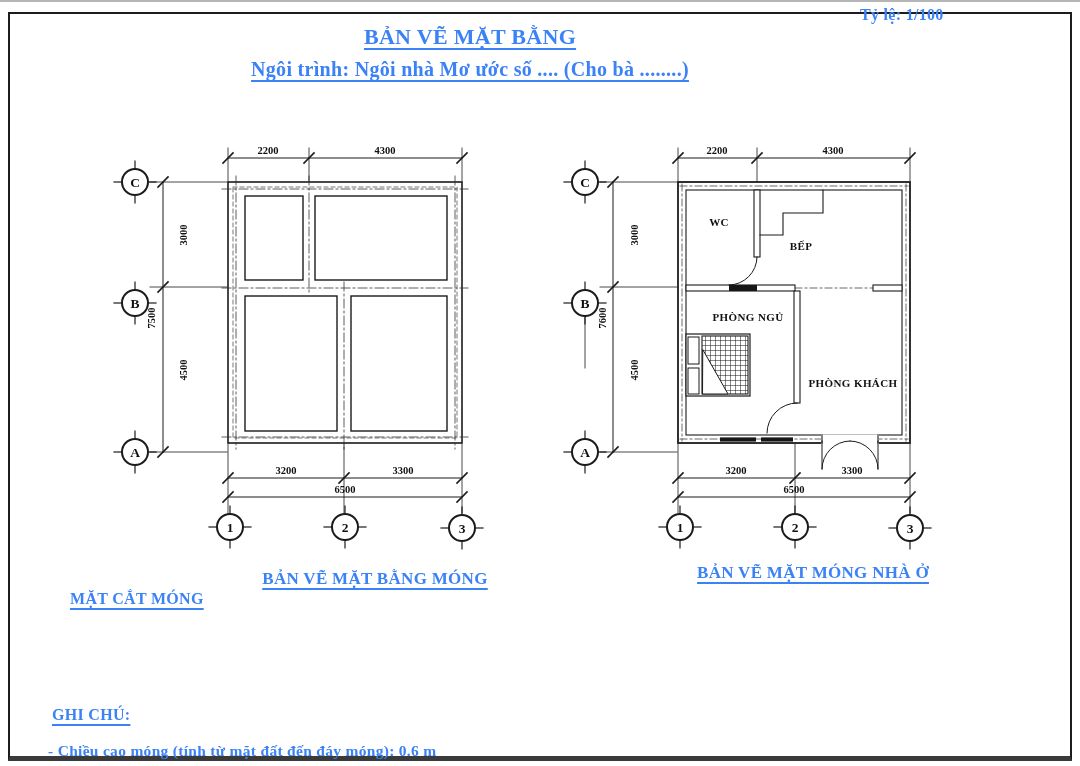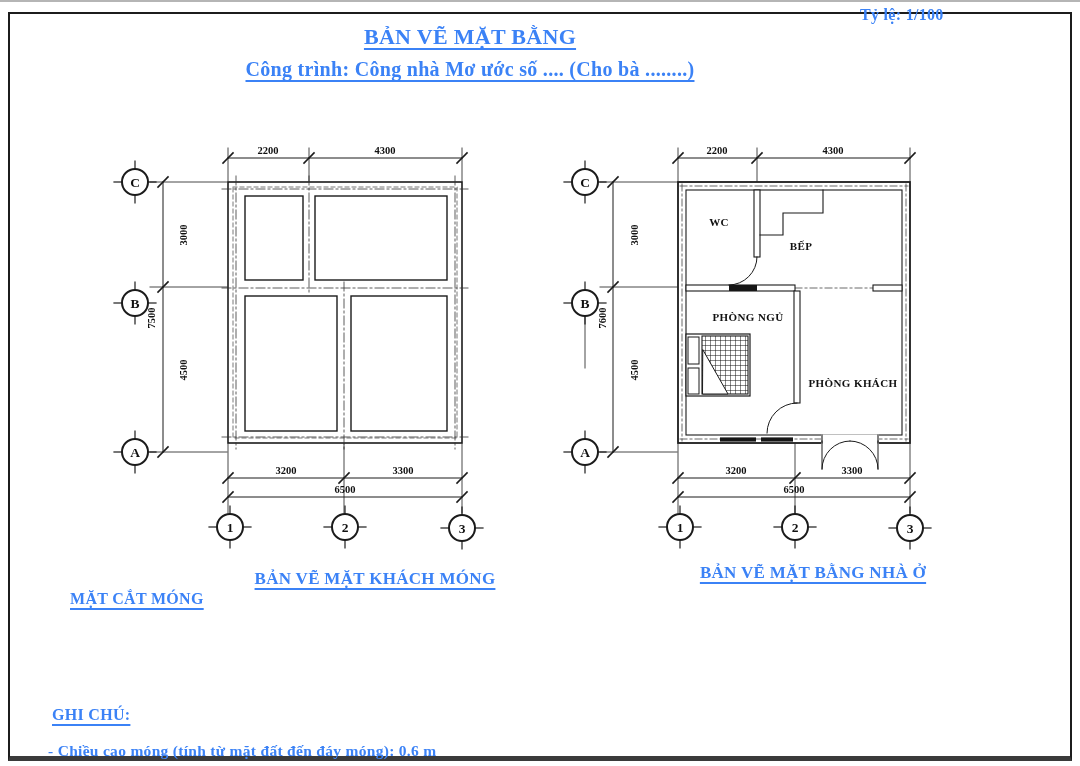--- a/index.html
+++ b/index.html
@@ -26,21 +26,21 @@
   .roomtxt{font-size:11px;letter-spacing:.4px;}
 </style>
 </head>
 <body>
 
 <div class="page">
   <div class="topscan"></div>
   <div class="frame"></div>
 
   <div id="title" class="txt u center">BẢN VẼ MẶT BẰNG</div>
-  <div id="subtitle" class="txt u center">Công trình: Công nhà Mơ ước số ....  (Cho bà ........)</div>
+  <div id="subtitle" class="txt u center">Ngôi trình: Ngôi nhà Mơ ước số ....  (Cho bà ........)</div>
   <div id="scale" class="txt">Tỷ lệ: 1/100</div>
 
   <svg style="position:absolute;left:100px;top:130px;" width="860" height="435" viewBox="100 130 860 435" stroke-linecap="square">
     <defs>
       <g id="tick" stroke="#1b1b1b" stroke-width="1.6">
           <line x1="-5" y1="5" x2="5" y2="-5"></line>
         </g>
       <g id="bub" fill="none" stroke="#1b1b1b" stroke-width="2">
         <circle cx="0" cy="0" r="13"></circle>
         <line x1="-21" y1="0" x2="-13" y2="0" stroke-width="1.2"></line>
@@ -235,19 +235,19 @@
       </g>
       <text class="bubtxt" x="585" y="187" text-anchor="middle">C</text>
       <text class="bubtxt" x="585" y="308" text-anchor="middle">B</text>
       <text class="bubtxt" x="585" y="457" text-anchor="middle">A</text>
       <text class="bubtxt" x="680" y="532" text-anchor="middle">1</text>
       <text class="bubtxt" x="795" y="532" text-anchor="middle">2</text>
       <text class="bubtxt" x="910" y="533" text-anchor="middle">3</text>
     </g>
   </svg>
 
-  <div id="cap-foundation" class="txt u center">BẢN VẼ MẶT KHÁCH MÓNG</div>
-  <div id="cap-house" class="txt u center">BẢN VẼ MẶT BẰNG NHÀ Ở</div>
+  <div id="cap-foundation" class="txt u center">BẢN VẼ MẶT BẰNG MÓNG</div>
+  <div id="cap-house" class="txt u center">BẢN VẼ MẶT MÓNG NHÀ Ở</div>
   <div id="section-label" class="txt u">MẶT CẮT MÓNG</div>
 
   <div id="notes-heading" class="txt u">GHI CHÚ:</div>
   <div id="note-0" class="txt note">- Chiều cao móng (tính từ mặt đất đến đáy móng): 0.6 m</div>
 </div>
 
 </body></html>

